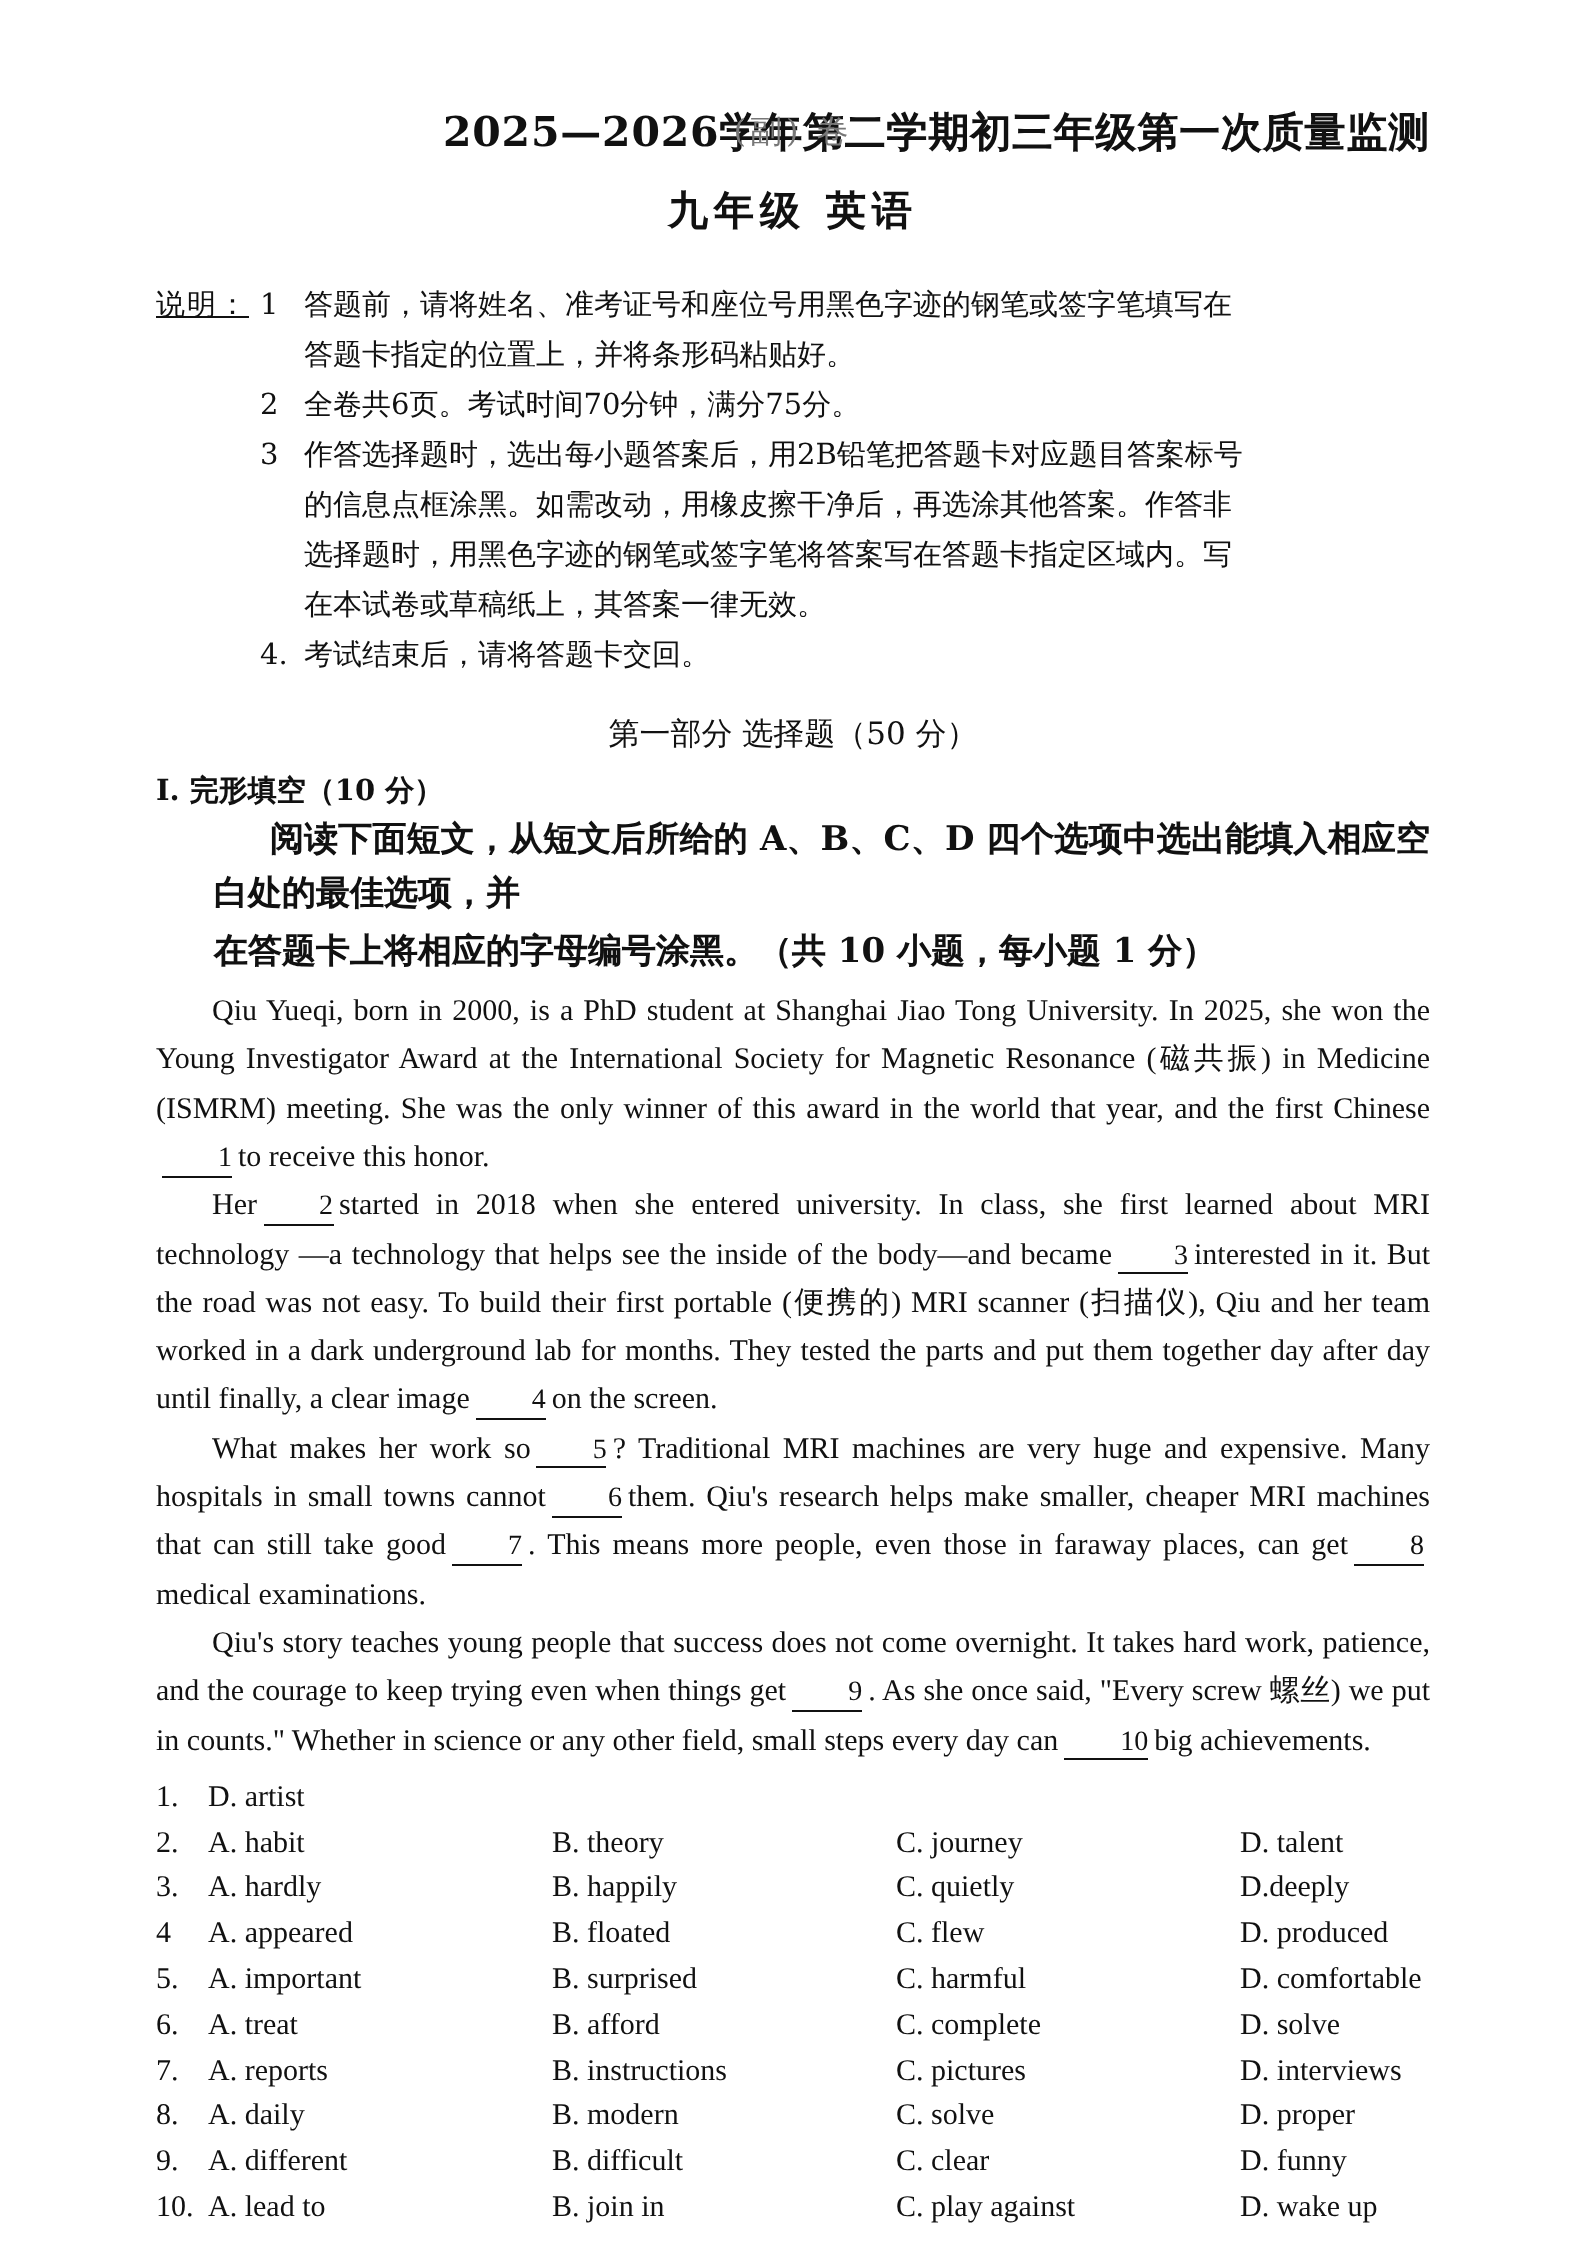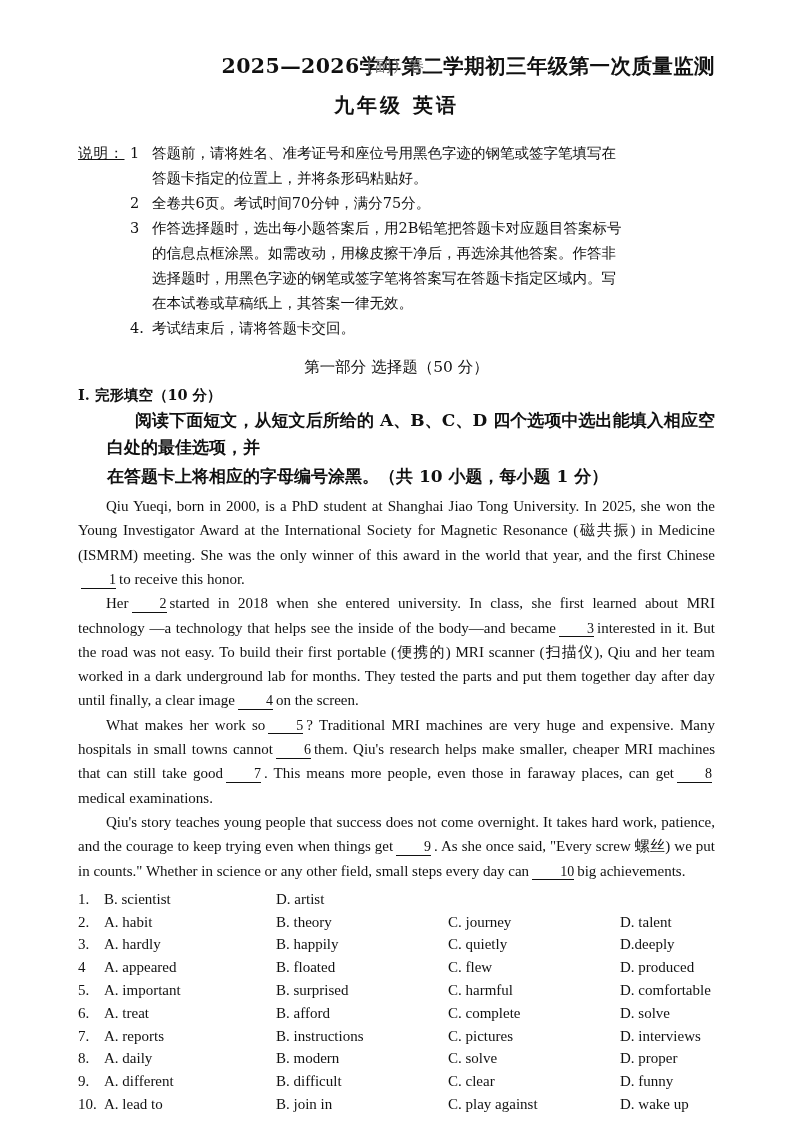--- a/index.html
+++ b/index.html
@@ -201,21 +201,20 @@
       <span>What makes her work so</span><span class="blank">5</span><span>? Traditional MRI machines are very huge and expensive. Many hospitals in small towns cannot</span><span class="blank">6</span><span>them. Qiu's research helps make smaller, cheaper MRI machines that can still take good</span><span class="blank">7</span><span>. This means more people, even those in faraway places, can get</span><span class="blank">8</span><span>medical examinations.</span>
     </p>
     <p>
       <span>Qiu's story teaches young people that success does not come overnight. It takes hard work, patience, and the courage to keep trying even when things get</span><span class="blank">9</span><span>. As she once said, "Every screw 螺丝) we put in counts." Whether in science or any other field, small steps every day can</span><span class="blank">10</span><span>big achievements.</span>
     </p>
   </div>
 
   <div class="options">
     <div class="opt-row">
       <div class="opt-num">1.</div>
-      <div class="opt-cell">B. scientist</div>
       <div class="opt-cell last">D. artist</div>
     </div>
     <div class="opt-row">
       <div class="opt-num">2.</div>
       <div class="opt-cell">A. habit</div>
       <div class="opt-cell">B. theory</div>
       <div class="opt-cell">C. journey</div>
       <div class="opt-cell last">D. talent</div>
     </div>
     <div class="opt-row">

